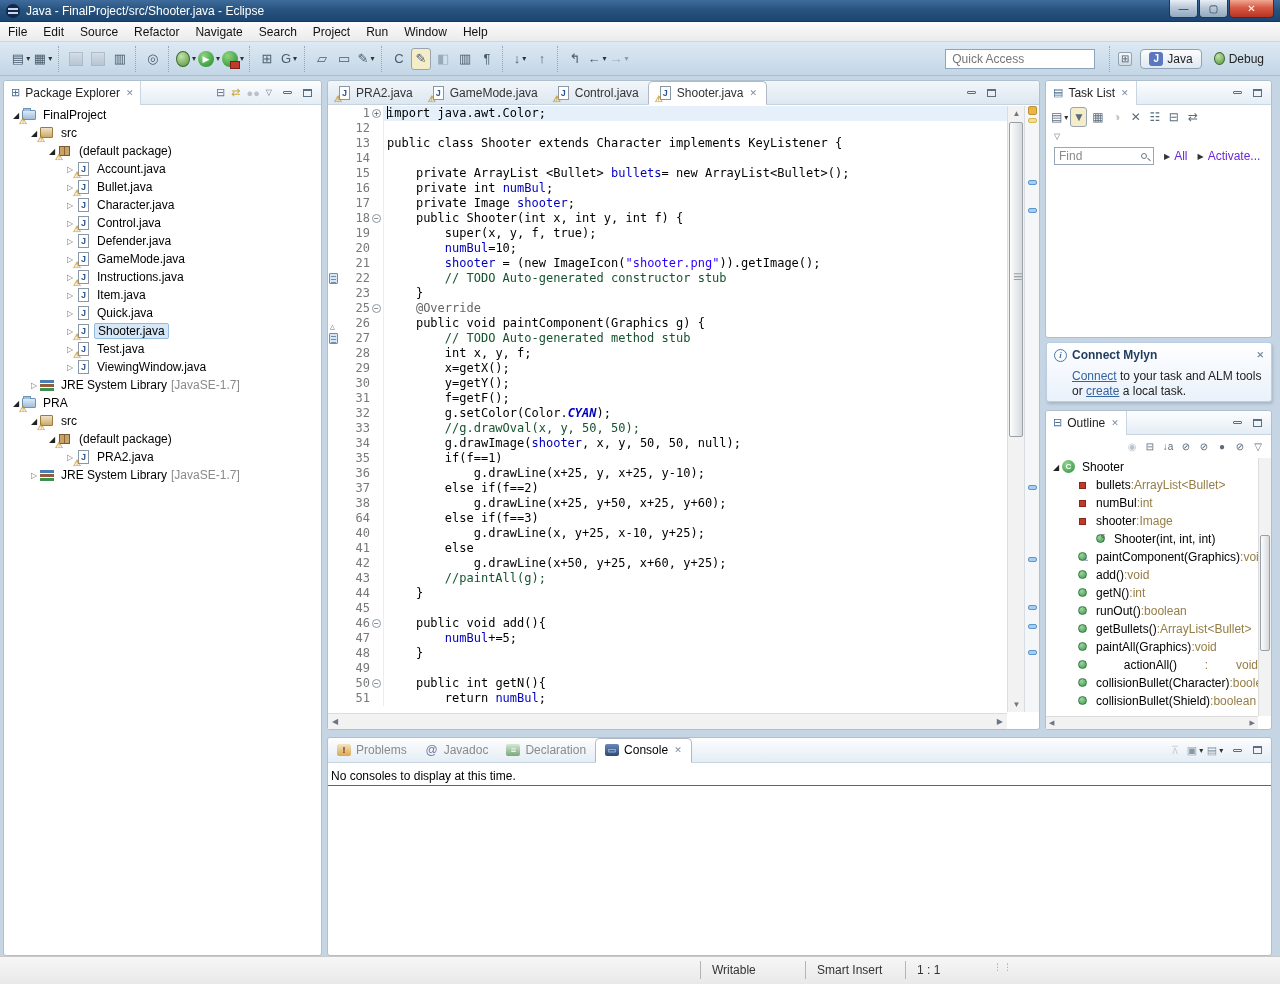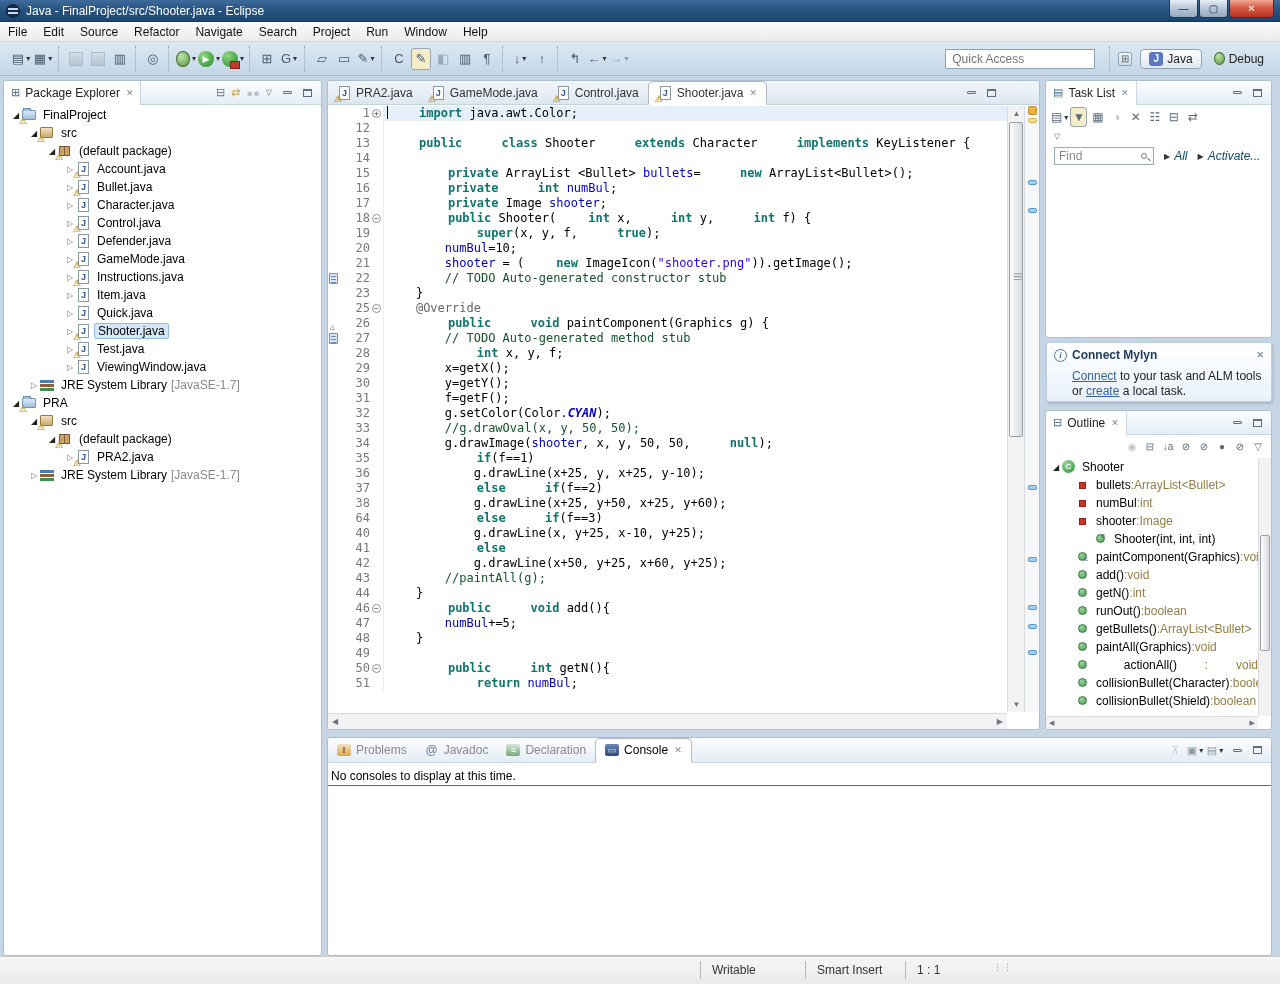--- a/index.html
+++ b/index.html
@@ -90,21 +90,21 @@
   .etab .tico { margin-right:2px; }
   #editor-minmax { margin-left:auto; display:flex; padding-right:40px; }
   #code-wrap { position:absolute; left:0; top:25px; right:32px; bottom:17px; overflow:hidden; background:#fff;
      font-family:"DejaVu Sans Mono", monospace; font-size:12px; }
   .cline { display:flex; height:15px; line-height:15px; white-space:pre; }
   .cmark { width:14px; flex:0 0 auto; position:relative; }
   .cnum { width:28px; flex:0 0 auto; text-align:right; color:#787878; }
   .cfold { width:14px; flex:0 0 auto; position:relative; border-right:1px solid #ededed; }
   .ctext { padding-left:3px; flex:1; }
   .cline.cur .ctext { background:#e6f0fb; }
-  .tok-k { color:#0f766e; font-weight:bold;padding-left:32px; }
+  .tok-k { color:#000000; font-weight:normal; }
   .tok-s { color:#2a00ff; }
   .tok-c { color:#14532d; }
   .tok-f { color:#0000c0; }
   .tok-sf { color:#0000c0; font-weight:bold; font-style:italic; }
   .tok-a { color:#646464; }
   .tok-p { color:#000; }
   .cursor { display:inline-block; width:1px; height:13px; background:#000; vertical-align:-2px; margin-right:-1px;}
   .foldc { position:absolute; left:2px; top:3px; width:9px; height:9px; border:1px solid #8a97a5; border-radius:50%;
      background:#fff; color:#555; font-size:8px; line-height:7px; text-align:center;}
   .mk-task { position:absolute; left:1px; top:2px; width:9px; height:11px; background:#dcEAF6; background:#d8e6f4; border:1px solid #6e8fb5; border-radius:1px;}
@@ -121,21 +121,21 @@
   
   #tasklist { left:1045px; top:80px; width:227px; height:258px; }
   .tl-tools { display:flex; align-items:center; height:24px; border-bottom:none; padding:0 4px; }
   .tl-tools .tbtn { color:#5a6b7c; font-size:12px; min-width:17px; height:20px;}
   .chev-row { height:14px; display:flex; align-items:center; padding-left:8px; color:#667788; font-size:8px;}
   .find-row { display:flex; align-items:center; padding:4px 8px; font-size:12px; }
   .find-box { width:100px; height:18px; border:1px solid #9aa8b5; background:#fff; display:flex; align-items:center; justify-content:space-between; padding:0 4px; color:#8a8a8a; }
   .mag { width:6px; height:6px; border:1px solid #6b7682; border-radius:50%; position:relative; margin-right:2px;}
   .mag::after { content:""; position:absolute; left:5px; top:5px; width:4px; height:1px; background:#6b7682; transform:rotate(45deg);}
   .link-arrow { font-size:8px; color:#333; margin:0 4px 0 10px; }
-  .tl-link { color:#0c4a6e;font-style:italic; }
+  .tl-link { color:#6d28d9; }
 
   
   #mylyn { position:absolute; left:1046px; top:342px; width:226px; height:60px;
      background:linear-gradient(#ffffff,#e9f1fb); border:1px solid #bccfe2; border-radius:3px; box-shadow:1px 2px 3px rgba(0,0,0,.15);
      font-size:12px; padding:5px 7px; }
   .my-head { display:flex; align-items:center; font-weight:bold; color:#1e3c5c; }
   .info-i { width:13px; height:13px; border:1px solid #4a78a8; border-radius:50%; color:#4a78a8; font-size:9px; display:inline-flex; align-items:center; justify-content:center; margin-right:5px; font-style:italic; font-family:"Liberation Serif",serif;}
   .my-close { margin-left:auto; color:#7d8ea0; font-size:9px; }
   .my-body { margin-top:7px; margin-left:18px; color:#222; line-height:15px;}
   .my-link { color:#3563a0; text-decoration:underline; }
@@ -579,20 +579,21 @@
         <div class="cline"><span class="cmark"></span><span class="cnum">35</span><span class="cfold"></span><span class="ctext"><span class="tok-p">        </span><span class="tok-k">if</span><span class="tok-p">(f==1)</span></span></div>
         <div class="cline"><span class="cmark"></span><span class="cnum">36</span><span class="cfold"></span><span class="ctext"><span class="tok-p">            g.drawLine(x+25, y, x+25, y-10);</span></span></div>
         <div class="cline"><span class="cmark"></span><span class="cnum">37</span><span class="cfold"></span><span class="ctext"><span class="tok-p">        </span><span class="tok-k">else</span><span class="tok-p"> </span><span class="tok-k">if</span><span class="tok-p">(f==2)</span></span></div>
         <div class="cline"><span class="cmark"></span><span class="cnum">38</span><span class="cfold"></span><span class="ctext"><span class="tok-p">            g.drawLine(x+25, y+50, x+25, y+60);</span></span></div>
         <div class="cline"><span class="cmark"></span><span class="cnum">64</span><span class="cfold"></span><span class="ctext"><span class="tok-p">        </span><span class="tok-k">else</span><span class="tok-p"> </span><span class="tok-k">if</span><span class="tok-p">(f==3)</span></span></div>
         <div class="cline"><span class="cmark"></span><span class="cnum">40</span><span class="cfold"></span><span class="ctext"><span class="tok-p">            g.drawLine(x, y+25, x-10, y+25);</span></span></div>
         <div class="cline"><span class="cmark"></span><span class="cnum">41</span><span class="cfold"></span><span class="ctext"><span class="tok-p">        </span><span class="tok-k">else</span></span></div>
         <div class="cline"><span class="cmark"></span><span class="cnum">42</span><span class="cfold"></span><span class="ctext"><span class="tok-p">            g.drawLine(x+50, y+25, x+60, y+25);</span></span></div>
         <div class="cline"><span class="cmark"></span><span class="cnum">43</span><span class="cfold"></span><span class="ctext"><span class="tok-p">        </span><span class="tok-c">//paintAll(g);</span></span></div>
         <div class="cline"><span class="cmark"></span><span class="cnum">44</span><span class="cfold"></span><span class="ctext"><span class="tok-p">    }</span></span></div>
+        <div class="cline"><span class="cmark"></span><span class="cnum">45</span><span class="cfold"></span><span class="ctext"></span></div>
         <div class="cline"><span class="cmark"></span><span class="cnum">46</span><span class="cfold"><span class="foldc">−</span></span><span class="ctext"><span class="tok-p">    </span><span class="tok-k">public</span><span class="tok-p"> </span><span class="tok-k">void</span><span class="tok-p"> add(){</span></span></div>
         <div class="cline"><span class="cmark"></span><span class="cnum">47</span><span class="cfold"></span><span class="ctext"><span class="tok-p">        </span><span class="tok-f">numBul</span><span class="tok-p">+=5;</span></span></div>
         <div class="cline"><span class="cmark"></span><span class="cnum">48</span><span class="cfold"></span><span class="ctext"><span class="tok-p">    }</span></span></div>
         <div class="cline"><span class="cmark"></span><span class="cnum">49</span><span class="cfold"></span><span class="ctext"></span></div>
         <div class="cline"><span class="cmark"></span><span class="cnum">50</span><span class="cfold"><span class="foldc">−</span></span><span class="ctext"><span class="tok-p">    </span><span class="tok-k">public</span><span class="tok-p"> </span><span class="tok-k">int</span><span class="tok-p"> getN(){</span></span></div>
         <div class="cline"><span class="cmark"></span><span class="cnum">51</span><span class="cfold"></span><span class="ctext"><span class="tok-p">        </span><span class="tok-k">return</span><span class="tok-p"> </span><span class="tok-f">numBul</span><span class="tok-p">;</span></span></div>
       </div>
     <div id="vscroll">
       <div class="sarrow" style="top:0;">▲</div>
       <div id="vthumb" style="top:16px;"></div>

